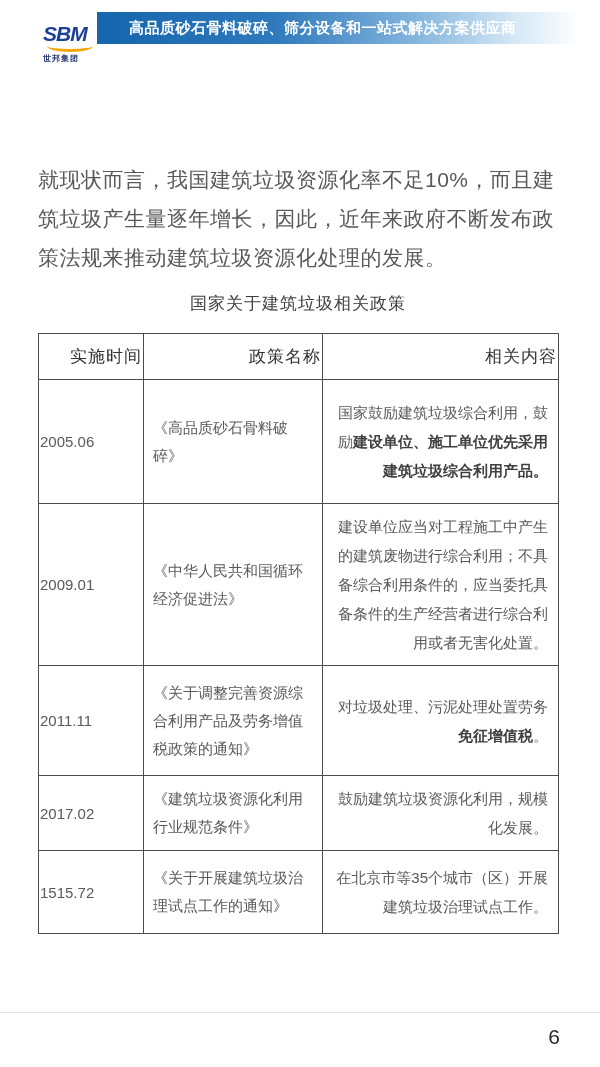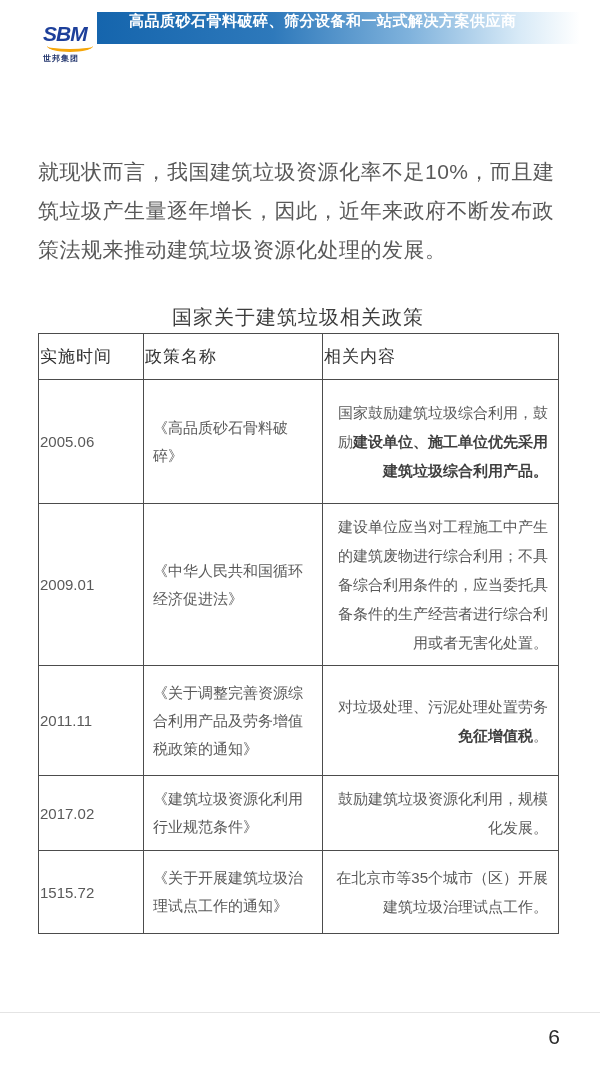--- a/index.html
+++ b/index.html
@@ -6,40 +6,40 @@
   body { font-family:"Liberation Sans","DejaVu Sans",sans-serif; }
   .page { position:relative; width:600px; height:1067px; background:#ffffff; overflow:hidden; }
 
   
   .logo { position:absolute; left:43px; top:8px; width:54px; text-align:left;margin-top:16px; }
   .logo-sbm { font-style:italic; font-weight:bold; font-size:21px; line-height:20px; color:#1d3f9a; letter-spacing:-1px; }
   .logo-swoosh { width:46px; height:9px; margin:-4px auto 0 auto; border-bottom:3px solid #f5a60a; border-radius:50%; }
   .logo-cn { font-size:8px; font-weight:bold; color:#23366e; letter-spacing:1px; margin-top:1px; }
   .banner { position:absolute; left:97px; top:12px; width:503px; height:32px;
             background:linear-gradient(90deg,#1565ad 0%,#2e79bb 35%,#7fb2dc 62%,#d8eaf7 84%,#ffffff 96%);
-            display:flex; align-items:flex-start; }
+            display:flex; align-items:center; }
   .banner-text { color:#ffffff; font-weight:bold; font-size:15px; padding-left:32px; letter-spacing:0.5px; }
 
   
   .title { position:absolute; left:38px; top:57px; width:527px; color:#0d6cb5; font-weight:bold; font-size:26px; line-height:37px; }
   .title-number { margin-right:13px; }
 
   
-  .intro { position:absolute; left:38px; top:152px; width:528px; color:#595959; font-size:21px; line-height:39px; letter-spacing:0.5px; }
+  .intro { position:absolute; left:38px; top:160px; width:528px; color:#595959; font-size:21px; line-height:39px; letter-spacing:0.5px; }
 
   
-  .caption { position:absolute; left:38px; top:304px; width:520px; text-align:center; color:#3d3d3d; font-size:20px; letter-spacing:1px; }
+  .caption { position:absolute; left:38px; top:292px; width:520px; text-align:center; color:#3d3d3d; font-size:17px; letter-spacing:1px; }
 
   
   table.policy { position:absolute; left:38px; top:333px; width:520px; border-collapse:collapse; table-layout:fixed; }
   table.policy col.c1 { width:105px; }
   table.policy col.c2 { width:179px; }
   table.policy col.c3 { width:236px; }
   table.policy th, table.policy td { border:1px solid #4c4c4c; vertical-align:middle; }
-  table.policy thead th { height:43px; font-size:17px; font-weight:normal; color:#333333; text-align:left; letter-spacing:1px; }
+  table.policy thead th { height:43px; font-size:17px; font-weight:normal; color:#333333; text-align:right; letter-spacing:1px; }
   td.date { text-align:left; color:#595959; font-size:15px; }
   td.policy-name { text-align:left; color:#595959; font-size:15px; line-height:28px; padding:6px 6px 6px 9px; }
   td.content { text-align:right; color:#595959; font-size:15px; line-height:29px; padding:8px 10px 8px 13px; }
   td.content b { color:#3f3f3f; }
   tbody tr:nth-child(1) td { height:107px; }
   tbody tr:nth-child(2) td { height:143px; }
   tbody tr:nth-child(3) td { height:93px; }
   tbody tr:nth-child(4) td { height:51px; }
   tbody tr:nth-child(5) td { height:66px; }
   tbody tr:nth-child(6) td { height:80px; }

